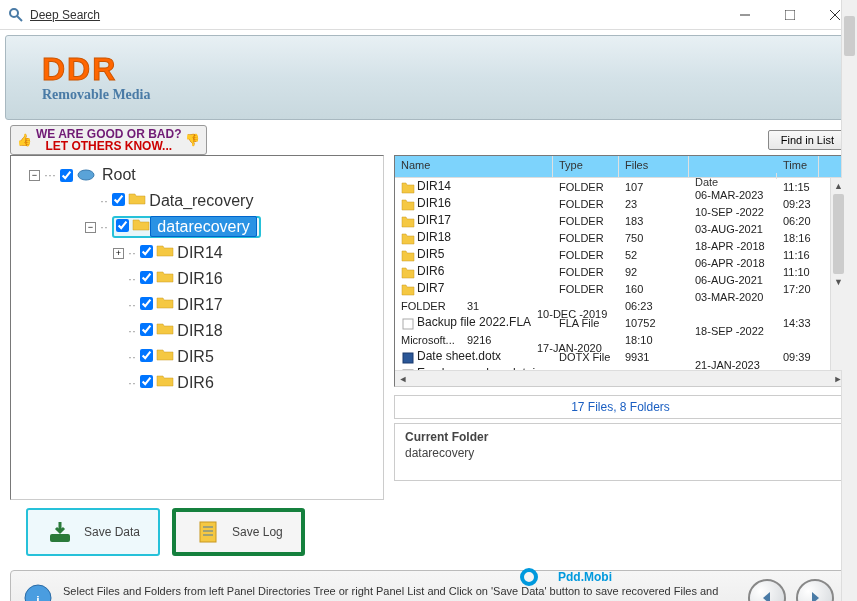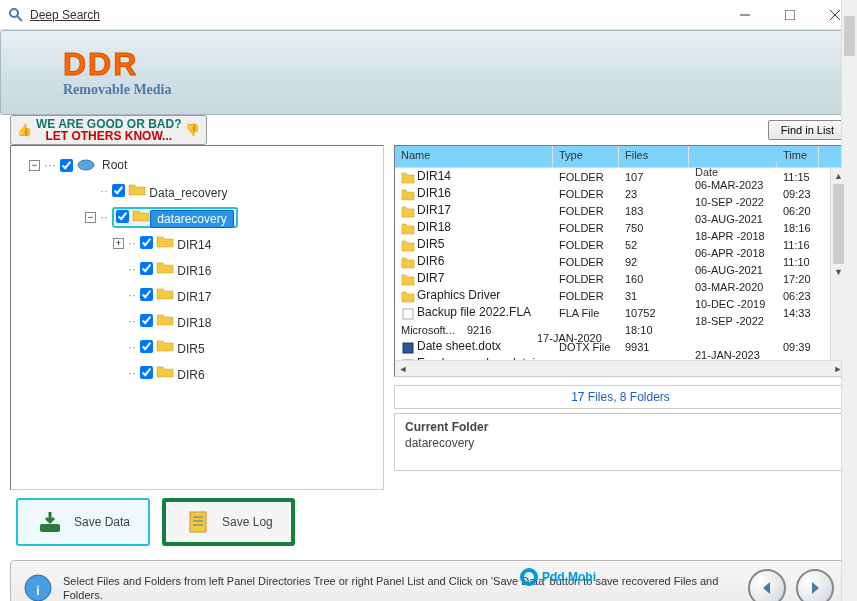--- a/index.html
+++ b/index.html
@@ -3,44 +3,44 @@
 <meta charset="utf-8">
 <style>
 * { margin: 0; padding: 0; box-sizing: border-box; font-family: 'Segoe UI', Tahoma, sans-serif; font-size: 12px; }
 body { background: #fff; width: 857px; height: 601px; overflow: hidden; }
 
 .titlebar { height: 30px; background: #fff; display: flex; align-items: center; padding: 0 0 0 8px; border-bottom: 1px solid #ddd; }
 .titlebar-icon { width: 16px; height: 16px; margin-right: 6px; }
 .titlebar-text { flex: 1; font-size: 12px; color: #333; text-decoration: underline; }
 .titlebar-btn { width: 45px; height: 30px; display: flex; align-items: center; justify-content: center; }
 
-.banner { height: 85px; background: linear-gradient(180deg, #e8f0f4 0%, #d4e2e8 50%, #c8d8de 100%); border: 1px solid #a8b8c0; border-radius: 3px; display: flex; align-items: center; padding-left: 62px; }
+.banner { height: 85px; background: linear-gradient(180deg, #e8f0f4 0%, #d4e2e8 50%, #c8d8de 100%); border: 1px solid #a8b8c0; margin: 5px; border-radius: 3px; display: flex; align-items: center; padding-left: 36px; }
 .banner-logo { font-family: Arial Black, sans-serif; font-size: 32px; font-weight: 900; color: #ff6600; letter-spacing: 2px; line-height: 1; -webkit-text-stroke: 1px #cc5500; }
 .banner-sub { font-family: 'Times New Roman', serif; font-size: 14px; color: #4a7ba6; font-weight: bold; margin-top: 2px; }
 
 .toolbar { height: 30px; display: flex; align-items: center; padding: 0 10px; }
 .feedback-btn { border: 1px solid #999; background: #f0f0f0; border-radius: 3px; padding: 2px 6px; display: flex; align-items: center; gap: 4px; font-family: 'Courier New', monospace; font-size: 10px; font-weight: bold; }
-.feedback-line1 { color: #0f766e; text-align: center; }
+.feedback-line1 { color: #701a75; text-align: center; }
 .feedback-line2 { color: #c00; }
 .feedback-thumb { display:inline-block; }
 .toolbar-spacer { flex: 1; }
 .find-btn { border: 1px solid #888; background: linear-gradient(#f8f8f8,#e8e8e8); padding: 3px 12px; border-radius: 2px; font-size: 11px; }
 
 .main { display: flex; gap: 10px; padding: 0 10px; height: 345px; }
 .left-panel { width: 374px; border: 1px inset #ccc; background: #fff; display: flex; flex-direction: column; }
 .tree-container { flex: 1; overflow: hidden; position: relative; padding: 6px 4px; }
 .tree-scroll { position: absolute; right: 0; top: 0; width: 16px; height: 100%; background: #f0f0f0; border-left: 1px solid #ddd; }
 .tree-scroll-thumb { background: #ccc; margin: 16px 2px; height: 40px; border-radius: 2px; }
 
 .tree-item { display: flex; align-items: center; height: 26px; gap: 4px; }
 .tree-indent { display: inline-block; }
 .tree-toggle { width: 11px; height: 11px; border: 1px solid #888; display: inline-flex; align-items: center; justify-content: center; font-size: 9px; line-height: 1; background: #fff; }
 .tree-check { width: 13px; height: 13px; }
 .tree-folder-icon { width: 18px; height: 14px; }
-.tree-label { font-size: 12px; color: #333; padding: 1px 3px; }
+.tree-label { font-size: 16px; color: #333; padding: 1px 3px; }
 .tree-label.selected { background: #2a92e4; color: #fff; border: 1px solid #0066cc; border-radius: 2px; padding: 1px 6px; }
 .tree-row-selected { border: 2px solid #26c1d9; border-radius: 3px; padding: 0 2px; background: #e8f6fa; }
 .tree-line { color: #888; }
 
 .right-panel { flex: 1; display: flex; flex-direction: column; }
 .file-list { border: 1px inset #ccc; background: #fff; height: 232px; display: flex; flex-direction: column; }
 .file-header { display: flex; background: #7dd3fc; border-bottom: 1px solid #ddd; height: 22px; }
 .file-header-cell { padding: 3px 6px; border-right: 1px solid #e0e0e0; font-size: 11px; color: #333; }
 .col-name { width: 158px; } .col-type { width: 66px; } .col-size { width: 70px; } .col-date { width: 88px; margin-top: 17px; } .col-time { width: 42px; }
 .file-rows { flex: 1; overflow: hidden; position: relative; }
@@ -52,31 +52,31 @@
 .file-scroll-v-thumb { background: #ccc; margin: 0 2px; height: 80px; border-radius: 2px; }
 .file-scroll-h { height: 16px; background: #f0f0f0; border-top: 1px solid #ddd; display: flex; align-items: center; }
 .file-scroll-h-btn { width: 16px; height: 16px; display:flex; align-items:center; justify-content:center; font-size:9px; color:#555; }
 .file-scroll-h-track { flex:1; }
 
 .status-line { border: 1px solid #ccc; background: #fff; margin-top: 8px; padding: 4px 10px; text-align: center; color: #1b5fc2; font-size: 12px; height: 24px; }
 .current-folder { border: 1px solid #ccc; background: #fff; margin-top: 4px; padding: 6px 10px; height: 58px; }
 .cf-title { font-weight: bold; color: #444; font-size: 12px; }
 .cf-value { color: #444; font-size: 12px; margin-top: 2px; }
 
-.action-row { display: flex; gap: 12px; padding: 8px 16px; }
+.action-row { display: flex; gap: 12px; padding: 8px 26px; }
 .action-btn { display: flex; align-items: center; gap: 10px; padding: 6px 18px; border: 4px solid #15803d; background: #f5f5f5; border-radius: 3px; font-size: 12px; color: #444; }
 .action-btn.active { border: 2px solid #26c1d9; background: #eef9fc; }
 .action-icon { width: 28px; height: 28px; }
 
 .footer { display: flex; align-items: center; gap: 10px; margin: 6px 10px; padding: 8px 12px; border: 1px solid #bbb; border-radius: 4px; background: linear-gradient(#f6f6f6,#eaeaea); }
 .footer-info-icon { width: 30px; height: 30px; }
 .footer-text { flex: 1; font-size: 11px; color: #333; line-height: 1.3; }
 .nav-btn { width: 38px; height: 38px; border-radius: 50%; border: 2px solid #888; background: radial-gradient(circle at 30% 30%, #fff, #d0d4d8); display: flex; align-items: center; justify-content: center; }
 
-.watermark { position: absolute; left: 520px; top: 568px; display: flex; align-items: center; gap: 4px; color: #0099dd; font-size: 14px; font-weight: bold; }
+.watermark { position: absolute; left: 520px; top: 568px; display: flex; align-items: center; gap: 20px; color: #0099dd; font-size: 14px; font-weight: bold; }
 .watermark-circle { width: 18px; height: 18px; border: 4px solid #0099dd; border-radius: 50%; }
 
 .folder-svg { fill: #f5c842; stroke: #c89820; stroke-width: 0.5; }
 </style>
 </head>
 <body>
 
 <div class="titlebar">
   <svg class="titlebar-icon" viewBox="0 0 16 16">
       <circle cx="6" cy="6" r="4" fill="none" stroke="#4a7ba6" stroke-width="2"></circle>
@@ -274,23 +274,20 @@
           <div class="file-row">
             <div class="file-cell col-name"><svg class="file-icon" viewBox="0 0 14 12">
                 <path class="folder-svg" d="M1 2 L1 11 L13 11 L13 3 L6 3 L5 1 L1 1 Z"></path>
               </svg><span>DIR7</span></div>
             <div class="file-cell col-type">FOLDER</div>
             <div class="file-cell col-size">160</div>
             <div class="file-cell col-date">03-MAR-2020</div>
             <div class="file-cell col-time">17:20</div>
           </div>
           <div class="file-row">
-            <div class="file-cell col-name"><svg class="file-icon" viewBox="0 0 14 12">
-                <path class="folder-svg" d="M1 2 L1 11 L13 11 L13 3 L6 3 L5 1 L1 1 Z"></path>
-              </svg><span>Graphics Driver</span></div>
             <div class="file-cell col-type">FOLDER</div>
             <div class="file-cell col-size">31</div>
             <div class="file-cell col-date">10-DEC -2019</div>
             <div class="file-cell col-time">06:23</div>
           </div>
           <div class="file-row">
             <div class="file-cell col-name"><svg class="file-icon" viewBox="0 0 14 12">
                 <rect x="2" y="1" width="10" height="10" fill="#fff" stroke="#aaa"></rect>
               </svg><span>Backup file 2022.FLA</span></div>
             <div class="file-cell col-type">FLA File</div>

